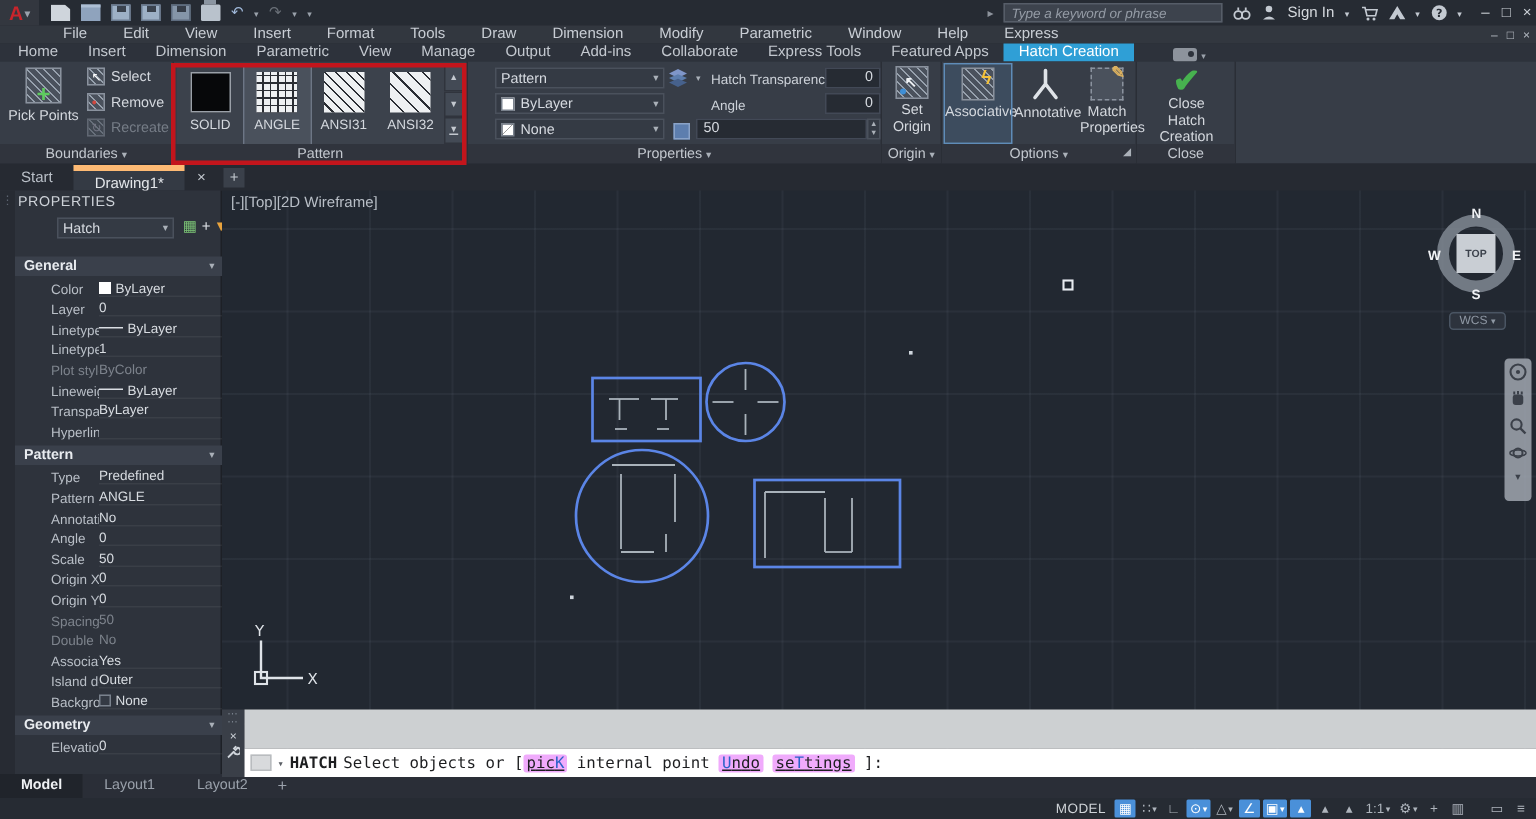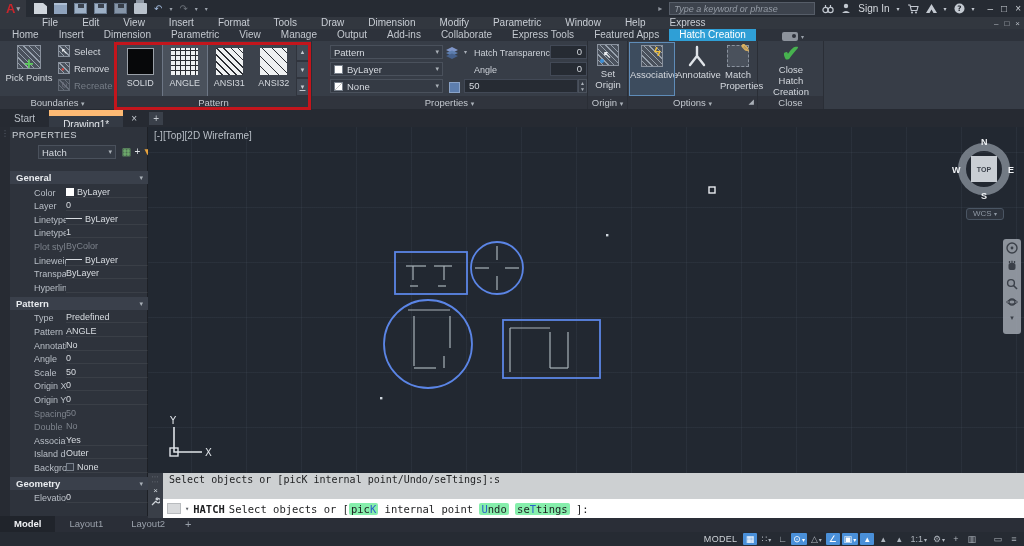--- a/index.html
+++ b/index.html
@@ -122,21 +122,21 @@
   #assoc-bolt { color:#f3c13a; font-size:13px; right:1px; top:-2px; }
   #setorig-cur { color:#eef1f4; font-size:10px; left:5px; top:4px; }
   #setorig-dot { width:4px; height:4px; background:#3f8fd6; border-radius:50%; left:2px; bottom:2px; position:absolute; }
   #match-pen { color:#dcb15f; font-size:11px; right:-2px; top:-4px; }
   #close-check { color:#47b24f; font-size:22px; line-height:20px; font-weight:bold; }
   .launcher { position:absolute; right:3px; bottom:1px; font-size:7px; color:#aab0b8; }
 
   
   #filetabs { left:0; top:109px; width:1024px; height:18px; background:#262a32; display:flex; align-items:flex-end; }
   .ftab { height:17px; line-height:17px; font-size:10px; padding:0 14px; color:#b9bfc7; }
-  .ftab.active { background:#343a44; color:#e4e7eb; border-top:6px solid #fdba74; }
+  .ftab.active { background:#343a44; color:#e4e7eb; border-top:4px solid #fdba74; }
   #ftab-close { font-size:10px; color:#c3c8cf; padding:0 8px; line-height:17px; }
   #ftab-add { width:14px; height:13px; background:#3a404a; color:#c3c8cf; font-size:10px; text-align:center;
               line-height:13px; margin:0 0 2px 4px; }
 
   
   #palette { left:0; top:127px; width:148px; height:389px; background:#2e333c; border-right:1px solid #1d2026; }
   #palette-grip { position:absolute; left:0; top:0; width:10px; height:100%; background:#272b33; color:#5d6470;
                   font-size:8px; text-align:center; padding-top:2px; }
   #palette-title { position:absolute; left:12px; top:2px; font-size:9.5px; color:#cdd2d8; letter-spacing:.4px; }
   #hatch-combo { left:38px; top:18px; width:78px; }
@@ -181,21 +181,21 @@
   #cmd-strip { width:15px; background:#3a3f48; color:#cfd4da; display:flex; flex-direction:column; align-items:center;
                padding-top:1px; gap:2px; font-size:8px; }
   #cmd-strip .grip { color:#79808b; font-size:7px; letter-spacing:1px; line-height:5px; }
   #cmd-main { flex:1; display:flex; flex-direction:column; font-family:"DejaVu Sans Mono",monospace; }
   #cmd-hist { height:26px; background:#cdd0d2; color:#1d1e20; font-size:10px; padding:1px 6px; line-height:12px; }
   #cmd-line { height:19px; background:#ffffff; color:#1d1e20; font-size:10.5px; display:flex; align-items:center;
               padding:0 4px; gap:4px; }
   #cmd-line .pic { width:14px; height:11px; background:#d8dadc; border:1px solid #b9bcbf; }
   #cmd-line .cc { font-size:7px; color:#5a5e64; }
   #cmd-line b { font-weight:bold; }
-  .chip { background:#86efac; border-radius:2px; padding:0 2px; }
+  .chip { background:#f0abfc; border-radius:2px; padding:0 2px;text-decoration:underline; }
   .chip .cap { color:#2b62c9; }
 
   
   #bottomstrip { left:0; top:516px; width:1024px; height:16px; background:#2a2e37; display:flex; align-items:center; }
   .ltab { font-size:9.5px; color:#9aa1ab; padding:0 14px; line-height:16px; }
   .ltab.active { background:#20242b; color:#f0f2f5; font-weight:bold; }
   #ltab-add { color:#9aa1ab; font-size:11px; padding:0 6px; }
 
   
   #statusbar { left:0; top:532px; width:1024px; height:14px; background:#262b33; }
@@ -704,21 +704,20 @@
   <div id="cmddock" class="abs">
     <div id="cmd-strip">
       <span class="grip">⋯<br>⋯</span>
       <span>×</span>
       <svg width="9" height="9" viewBox="0 0 9 9">
           <path d="M1 8 L5 4 M5 4 A2.2 2.2 0 1 0 7.5 1.5 L6 3 L5 2 L6.5 0.5" stroke="#cfd4da" stroke-width="1.2" fill="none"></path>
         </svg>
     </div>
     <div id="cmd-main">
       <div id="cmd-hist">
-          <div>Select objects or [picK internal point/Undo/seTtings]:s</div>
         </div>
       <div id="cmd-line">
         <span class="pic"></span>
         <span class="cc">▾</span>
         <b>HATCH</b>
         <span id="cmd-segments"><span>Select objects or [</span><span class="chip"><span>p</span><span>i</span><span>c</span><span class="cap">K</span></span><span> internal point </span><span class="chip"><span class="cap">U</span><span>n</span><span>d</span><span>o</span></span><span> </span><span class="chip"><span>s</span><span>e</span><span class="cap">T</span><span>t</span><span>i</span><span>n</span><span>g</span><span>s</span></span><span> ]:</span></span>
       </div>
     </div>
   </div>
 

